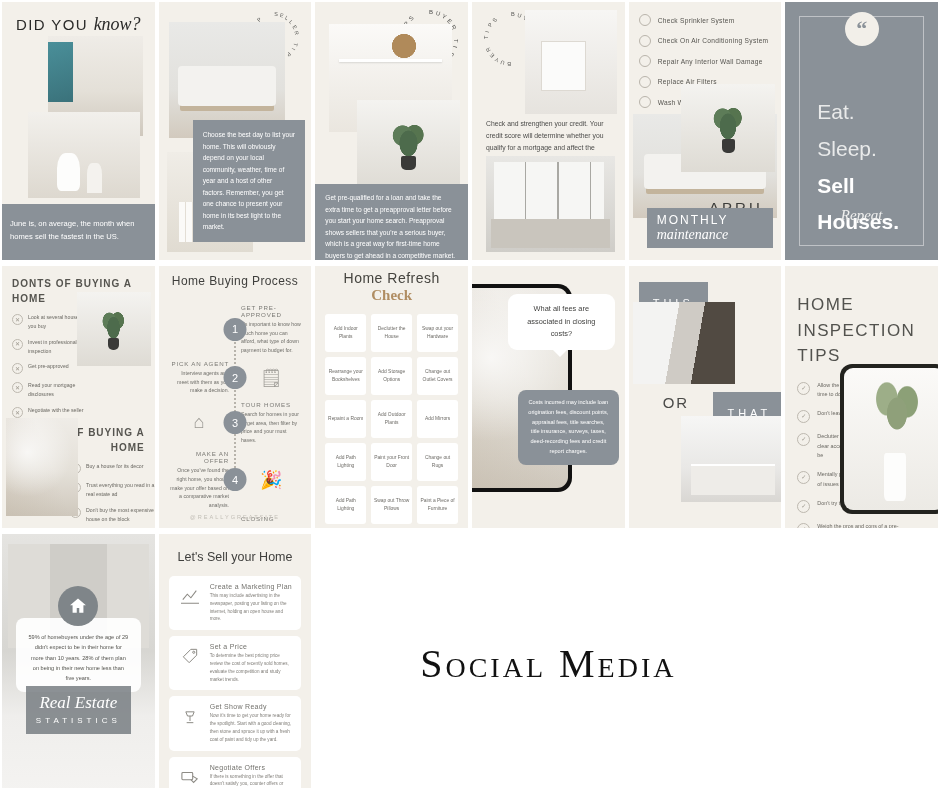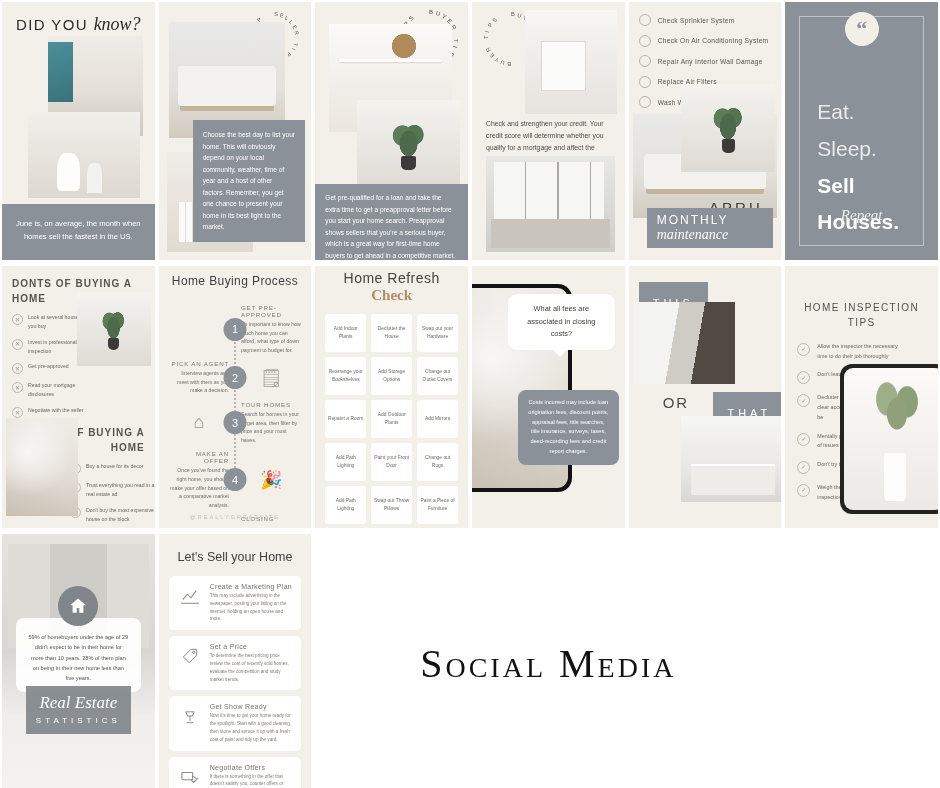--- a/index.html
+++ b/index.html
@@ -80,21 +80,21 @@
   .p1 .tip{position:absolute;right:-2px;top:8px;font-family:"Liberation Serif",serif;
     font-style:italic;font-size:17px;color:#4a4a48;}
   .p1 p{font-size:8.2px;line-height:1.85;color:#4c4c4a;margin:0;letter-spacing:.25px;}
 
   
   .p2{padding:12px 14px;}
   .p2 .hd{font-size:15px;letter-spacing:1.4px;color:#2b2b2a;margin-bottom:8px;}
   .p2 .hd i{font-family:"Liberation Serif",serif;font-size:18px;letter-spacing:0;}
   .p2 .band{position:absolute;left:0;right:0;bottom:0;height:56px;background:#8a9198;}
   .p2 .bandtxt{position:absolute;left:8px;right:8px;bottom:16px;color:#fff;font-size:7.6px;
-    text-align:center;line-height:1.7;}
+    text-align:left;line-height:1.7;}
 
   
   .p3 .circ{position:absolute;right:6px;top:4px;width:62px;height:62px;}
   .p3 .circ span{position:absolute;left:50%;top:50%;font-size:5.4px;letter-spacing:1px;color:#5d5d5a;
     transform-origin:0 0;}
   .p3 .quote{position:absolute;left:34px;right:6px;top:118px;background:#8a9198;color:#fff;
     font-size:6.6px;line-height:1.75;padding:9px 10px;}
 
   
   .p4 .circ{position:absolute;right:4px;top:2px;width:70px;height:70px;}
@@ -173,22 +173,22 @@
     padding:9px 10px;font-size:7.4px;color:#3f3f3d;text-align:center;line-height:1.7;}
   .pf .bub:after{content:"";position:absolute;left:42%;bottom:-7px;border:7px solid transparent;border-top-color:#fff;border-bottom:0;}
   .pf .ans{position:absolute;left:46px;right:6px;top:124px;background:#8a9198;color:#fff;border-radius:8px;
     padding:8px 9px;font-size:5.6px;line-height:1.75;text-align:center;}
 
   
   .pt .lbl{position:absolute;background:#8a9198;color:#fff;font-size:11px;letter-spacing:4px;padding:15px 14px;}
 
   
   .pi{padding:14px 12px;}
-  .pi h2{text-align:center;font-size:10px;letter-spacing:1.4px;color:#52524e;font-weight:normal;
-    margin:20px 0 12px;line-height:1.5;}
+  .pi h2{font-size:17px;letter-spacing:1.4px;color:#52524e;font-weight:normal;
+    margin:12px 0 12px;line-height:1.5;}
   .pi .r{display:flex;gap:7px;margin-bottom:9px;align-items:flex-start;width:104px;}
   .pi .r .ic{width:11px;height:11px;border:1px solid #bdb8af;border-radius:50%;flex:0 0 auto;
     font-size:6px;color:#9b968d;display:flex;align-items:center;justify-content:center;margin-top:1px;}
   .pi .r span{font-size:5.4px;color:#6a6862;line-height:1.8;}
   .pi .phone{position:absolute;right:-10px;top:98px;width:108px;height:150px;background:#23231f;border-radius:12px;padding:4px;box-sizing:border-box;}
   .pi .phone .scr{width:100%;height:100%;border-radius:9px;overflow:hidden;position:relative;}
 
   
   .ps .ov{position:absolute;left:14px;right:14px;top:84px;background:rgba(255,255,255,.92);border-radius:8px;padding:14px 12px 8px;}
   .ps .ov p{margin:0;font-size:5.6px;line-height:1.85;color:#55544f;text-align:center;}

